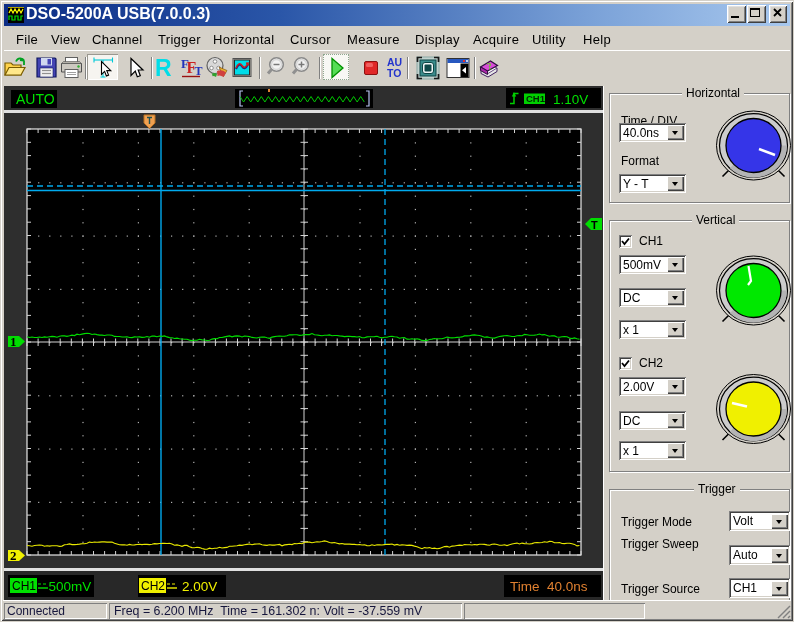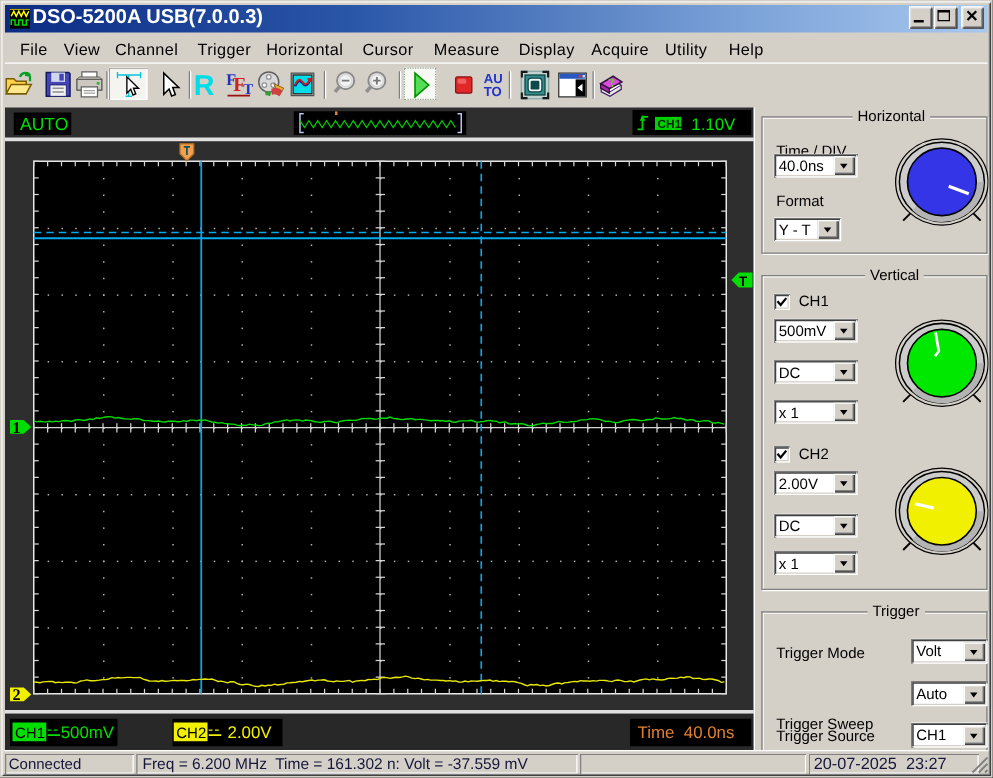--- a/index.html
+++ b/index.html
@@ -1125,21 +1125,21 @@
 
 <div class="abs rpanel">
  <div class="group" style="left:5px;top:7px;width:181px;height:110px"></div>
  <div class="glabel" style="left:78px;top:0px">Horizontal</div>
  <span class="abs" style="left:17px;top:28px">Time / DIV</span>
  <div class="combo" style="left:15px;top:37px;width:67px">
       <span class="tx">40.0ns</span>
       <span class="btn"></span>
     </div>
  <span class="abs" style="left:17px;top:68px">Format</span>
- <div class="combo" style="left:15px;top:88px;width:54px">
+ <div class="combo" style="left:15px;top:88px;width:67px">
       <span class="tx">Y - T</span>
       <span class="btn"></span>
     </div>
 
  <div class="group" style="left:5px;top:134px;width:181px;height:252px"></div>
  <div class="glabel" style="left:88px;top:127px">Vertical</div>
  <div class="cb" style="left:15px;top:149px"><svg width="13" height="13">
         <path d="M3,6 L5.5,9 L10,3.5" stroke="#000" stroke-width="1.8" fill="none"></path>
       </svg></div>
  <span class="abs" style="left:35px;top:148px">CH1</span>
@@ -1172,21 +1172,21 @@
       <span class="btn"></span>
     </div>
 
  <div class="group" style="left:5px;top:403px;width:181px;height:111px;border-bottom:none;box-shadow:1px 0 0 #fff,inset 1px 1px 0 #fff"></div>
  <div class="glabel" style="left:90px;top:396px">Trigger</div>
  <span class="abs" style="left:17px;top:429px">Trigger Mode</span>
  <div class="combo" style="left:125px;top:425px;width:61px;height:20px">
       <span class="tx">Volt</span>
       <span class="btn" style="top:2.5px"></span>
     </div>
- <span class="abs" style="left:17px;top:486px">Trigger Sweep</span>
+ <span class="abs" style="left:17px;top:451px">Trigger Sweep</span>
  <div class="combo" style="left:125px;top:459px;width:61px;height:20px">
       <span class="tx">Auto</span>
       <span class="btn" style="top:2.5px"></span>
     </div>
  <span class="abs" style="left:17px;top:496px">Trigger Source</span>
  <div class="combo" style="left:125px;top:492px;width:61px;height:20px">
       <span class="tx">CH1</span>
       <span class="btn" style="top:2.5px"></span>
     </div>
  <svg class="abs" style="left:0;top:0" width="187" height="514">
@@ -1221,23 +1221,20 @@
 </div>
 
 <div class="abs status">
  <div class="spanel" style="left:2px;width:103px">
       <span class="abs" style="left:3px;top:1px">Connected</span>
     </div>
  <div class="spanel" style="left:107px;width:353px">
       <span class="abs" style="left:5px;top:1px;font-size:12.4px;white-space:pre">Freq = 6.200 MHz  Time = 161.302 n: Volt = -37.559 mV</span>
     </div>
  <div class="spanel" style="left:462px;width:181px"></div>
- <div class="spanel" style="left:645px;width:136px">
-      <span class="abs" style="left:4px;top:0px;font-size:13px;white-space:pre">20-07-2025  23:27</span>
-    </div>
  <svg class="abs" style="right:1px;top:4px" width="14" height="14">
   <g stroke="#808080" stroke-width="1.5">
         <line x1="13" y1="1" x2="1" y2="13"></line>
         <line x1="13" y1="6" x2="6" y2="13"></line>
         <line x1="13" y1="11" x2="11" y2="13"></line>
       </g>
  </svg>
 </div>
 <div class="abs frame"></div>
 </body></html>

